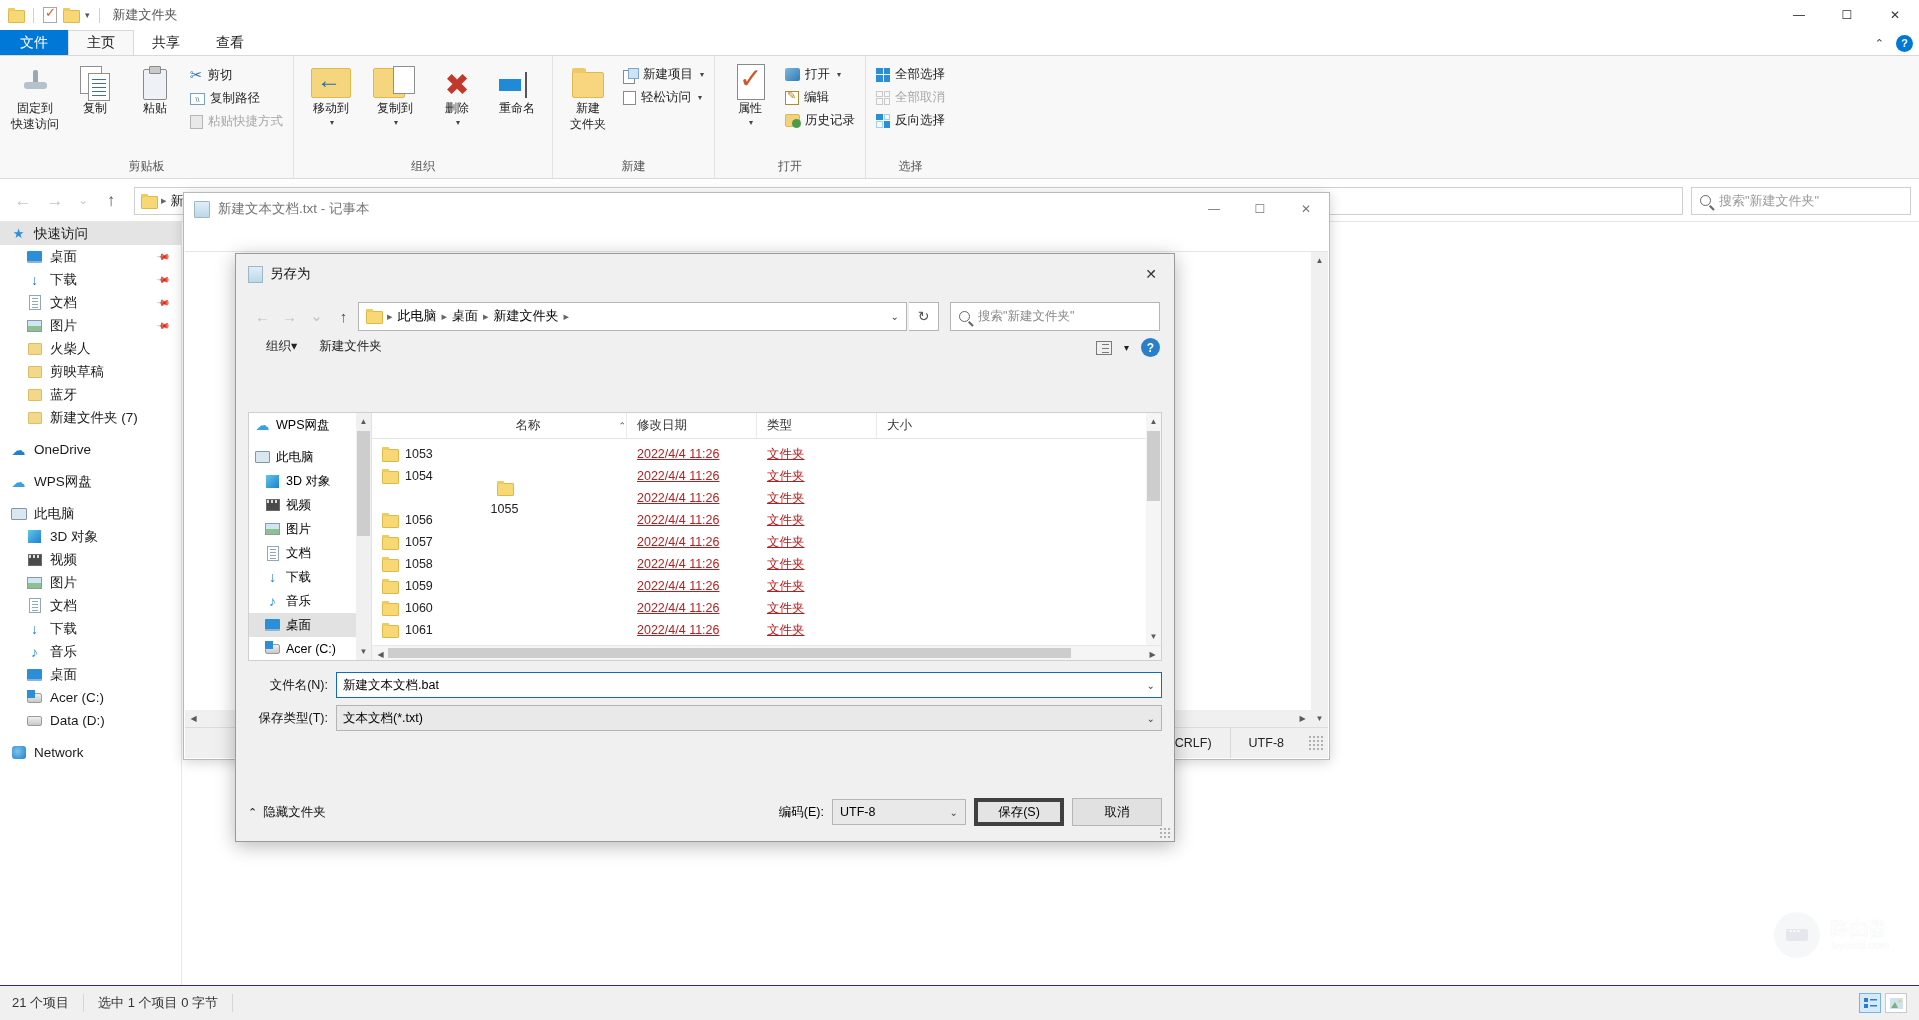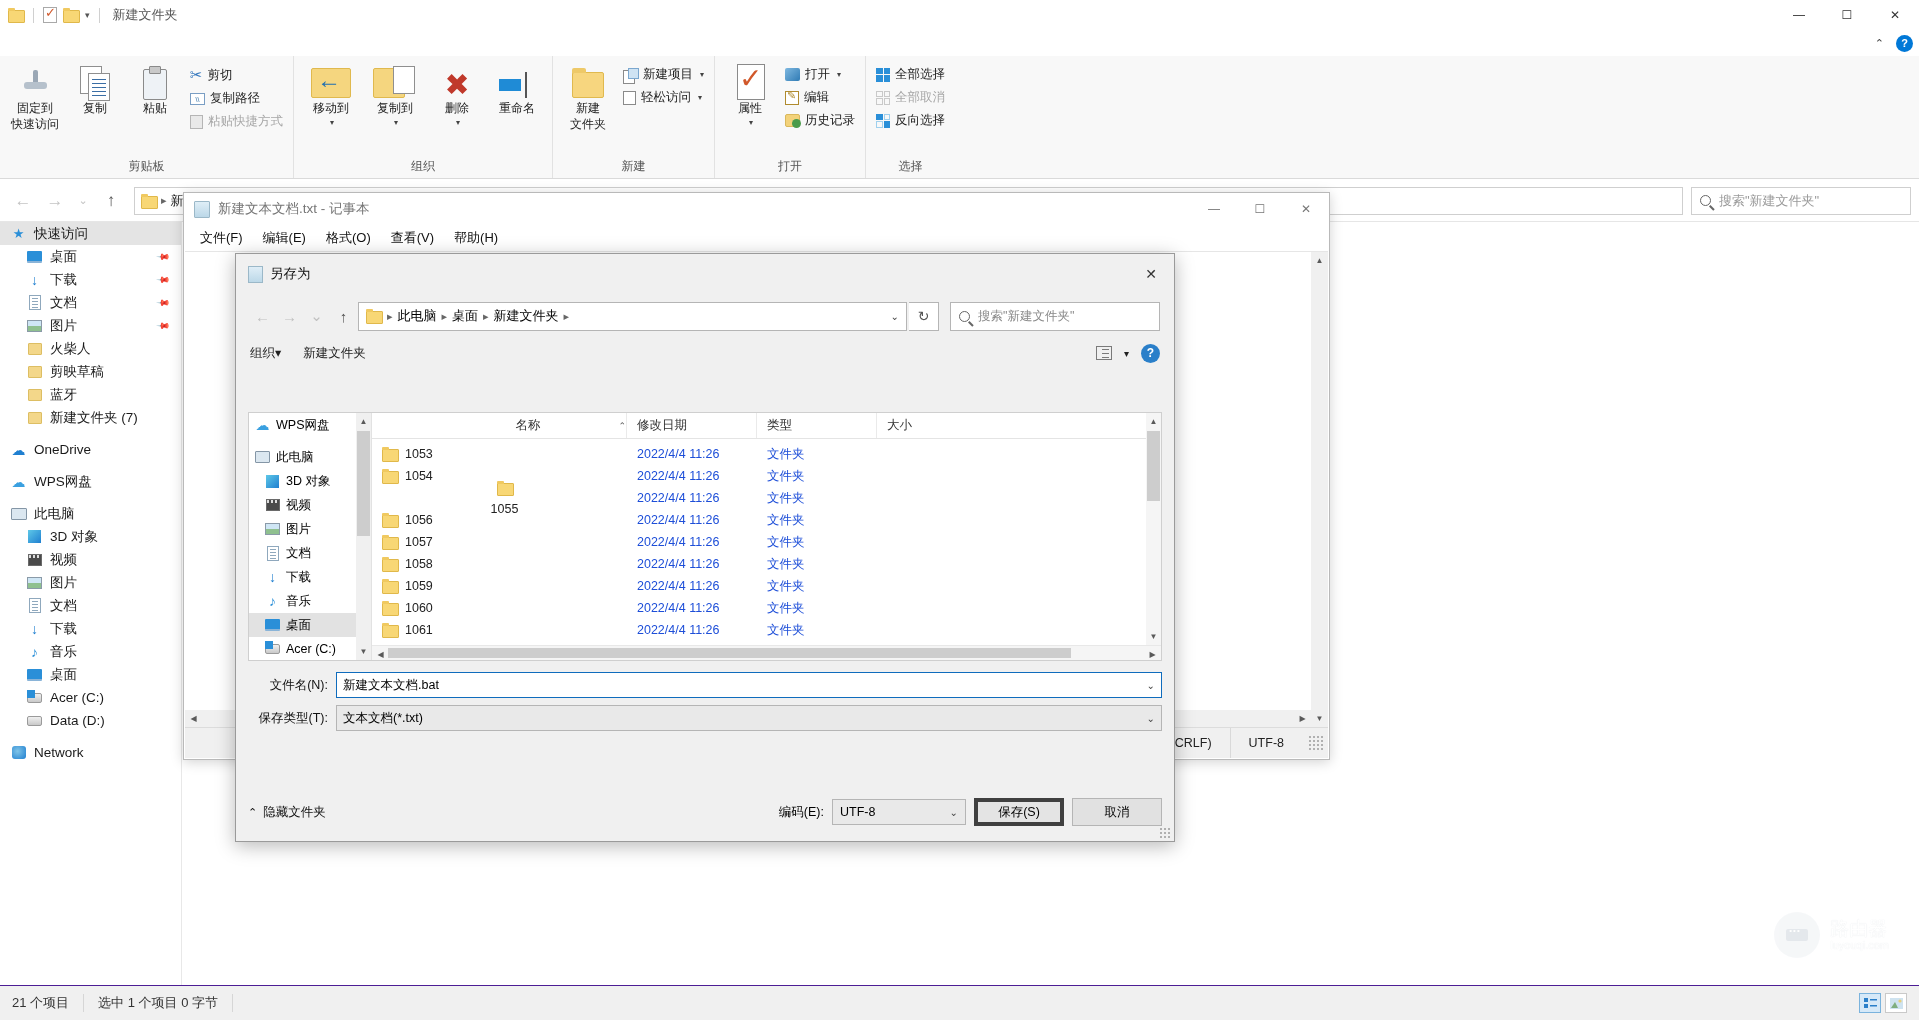--- a/index.html
+++ b/index.html
@@ -248,38 +248,38 @@
   .dlg-title { height: 40px; display: flex; align-items: center; padding-left: 12px; background: #f0f0f0; }
   .dlg-ico { width: 15px; height: 17px; background: linear-gradient(#dfeef7,#bcd8e8); border: 1px solid #9bb8c8; margin-right: 7px; }
   .dlg-title-text { font-size: 13.5px; color: #111; }
   .dlg-close { position: absolute; right: 0; top: 0; width: 46px; height: 40px; display: flex; align-items: center; justify-content: center; font-size: 14px; color: #333; }
   .dlg-addr { height: 44px; display: flex; align-items: center; padding: 0 14px; gap: 2px; }
   .dlg-navbtn { width: 25px; height: 28px; display: flex; align-items: center; justify-content: center; font-size: 15px; color: #555; }
   .dlg-navbtn.dim { color: #c0c0c0; }
   .dlg-addr-box { flex: 1; height: 29px; border: 1px solid #b5b5b5; background: #fff; display: flex; align-items: center; padding: 0 7px; gap: 5px; font-size: 13px; }
   .dlg-refresh { width: 30px; height: 29px; border: 1px solid #b5b5b5; border-left: none; background: #fff; display: flex; align-items: center; justify-content: center; font-size: 14px; color: #555; }
   .dlg-search { width: 210px; height: 29px; border: 1px solid #b5b5b5; background: #fff; margin-left: 9px; display: flex; align-items: center; padding: 0 8px; gap: 8px; font-size: 12.5px; color: #8a8a8a; }
-  .dlg-toolbar { height: 30px; display: flex; align-items: center; padding: 0 14px; font-size: 12.5px; color: #222; gap: 22px; position: relative; }
+  .dlg-toolbar { height: 30px; display: flex; align-items: flex-start; padding: 0 30px; font-size: 12.5px; color: #222; gap: 22px; position: relative; }
   .dlg-tb-right { position: absolute; right: 14px; display: flex; align-items: center; gap: 12px; }
   .view-ico { width: 16px; height: 14px; border: 1px solid #7a7a7a; position: relative; }
   .view-ico::after { content:""; position:absolute; left:5px; top:2px; right:2px; height:1px; background:#7a7a7a; box-shadow: 0 4px 0 #7a7a7a, 0 8px 0 #7a7a7a; }
   .dlg-help { width: 19px; height: 19px; border-radius: 50%; background: #2a7fc9; color: #fff; font-size: 12px; font-weight: bold; display: flex; align-items: center; justify-content: center; }
 
   .dlg-main { position: absolute; left: 12px; top: 158px; right: 12px; height: 249px; display: flex; background: #fff; border: 1px solid #cfcfcf; }
   .dlg-tree { width: 122px; background: #fff; position: relative; overflow: hidden; }
   .dlg-tree-scroll { position: absolute; right: 0; top: 0; width: 15px; bottom: 0; background: #f0f0f0; }
   .dtn { display: flex; align-items: center; height: 24px; font-size: 12.5px; gap: 6px; padding-left: 6px; }
   .dtn.ind { padding-left: 16px; }
   .dtn.sel { background: #e2e2e2; }
   .dlg-list { flex: 1; position: relative; overflow: hidden; border-left: 1px solid #e2e2e2; }
   .dl-head { display: flex; height: 26px; align-items: center; font-size: 12.5px; color: #333; border-bottom: 1px solid #e4e4e4; background: #fff; position: relative;}
   .dl-th { padding-left: 10px; border-right: 1px solid #eaeaea; height: 100%; display: flex; align-items: center; }
   .dl-row { display: flex; height: 22px; align-items: center; font-size: 12.5px; color: #222; }
   .dl-td { padding-left: 10px; display: flex; align-items: center; gap: 7px; }
-  .dl-td.meta { color: #1d4ed8; }
+  .dl-td.meta { color: #b91c1c; text-decoration: underline; }
   .dl-list-scroll { position: absolute; right: 0; top: 0; width: 15px; bottom: 15px; background: #f5f5f5; }
   .dl-hscroll { position: absolute; left: 0; right: 0; bottom: 0; height: 15px; background: #f5f5f5; border-top: 1px solid #e8e8e8;}
   .sc-thumb { position: absolute; background: #cdcdcd; }
 
   .dlg-fields { position: absolute; left: 12px; top: 418px; right: 12px; }
   .fld-row { display: flex; align-items: center; height: 26px; margin-bottom: 7px; }
   .fld-label { width: 88px; text-align: right; font-size: 12.5px; padding-right: 8px; color: #111; }
   .fld-input { flex: 1; height: 26px; border: 1px solid #0f6cbd; background: #fff; display: flex; align-items: center; padding: 0 6px; font-size: 12.5px; }
   .fld-input.grey { border: 1px solid #b5b5b5; background: #e9e9e9; }
   .fld-caret { margin-left: auto; font-size: 10px; color: #444; padding-left: 6px; }
@@ -309,20 +309,26 @@
       <span class="sep"></span>
     </div>
     <span class="exp-title-text">新建文件夹</span>
     <div class="win-ctrl-row">
       <div class="win-ctrl">—</div>
       <div class="win-ctrl">☐</div>
       <div class="win-ctrl close">✕</div>
     </div>
   </div>
 
+  <div class="ribbon-tabs">
+    <div class="rtab file">文件</div>
+    <div class="rtab active">主页</div>
+    <div class="rtab">共享</div>
+    <div class="rtab">查看</div>
+  </div>
   <div class="ribbon-right">
     <span class="chev-up">⌃</span>
     <span class="help-circle">?</span>
   </div>
 
   <div class="ribbon">
 
     <div class="rgroup">
       <div class="rgroup-items">
         <div class="big-btn">
@@ -682,27 +688,20 @@
   <div class="notepad">
     <div class="np-title">
       <span class="np-ico"></span>
       <span class="np-title-text">新建文本文档.txt - 记事本</span>
       <div class="np-ctrls">
         <div class="np-ctrl">—</div>
         <div class="np-ctrl">☐</div>
         <div class="np-ctrl">✕</div>
       </div>
     </div>
-    <div class="np-menu">
-      <span class="mi">文件(F)</span>
-      <span class="mi">编辑(E)</span>
-      <span class="mi">格式(O)</span>
-      <span class="mi">查看(V)</span>
-      <span class="mi">帮助(H)</span>
-    </div>
     <div class="np-body">
       <div class="np-vscroll">
         <div class="sb-arrow" style="top:0;">▲</div>
         <div class="sb-arrow" style="bottom:0;">▼</div>
       </div>
       <div class="np-hscroll">
         <div class="sb-arrow" style="left:0;">◀</div>
         <div class="sb-arrow" style="right:0;">▶</div>
       </div>
     </div>

